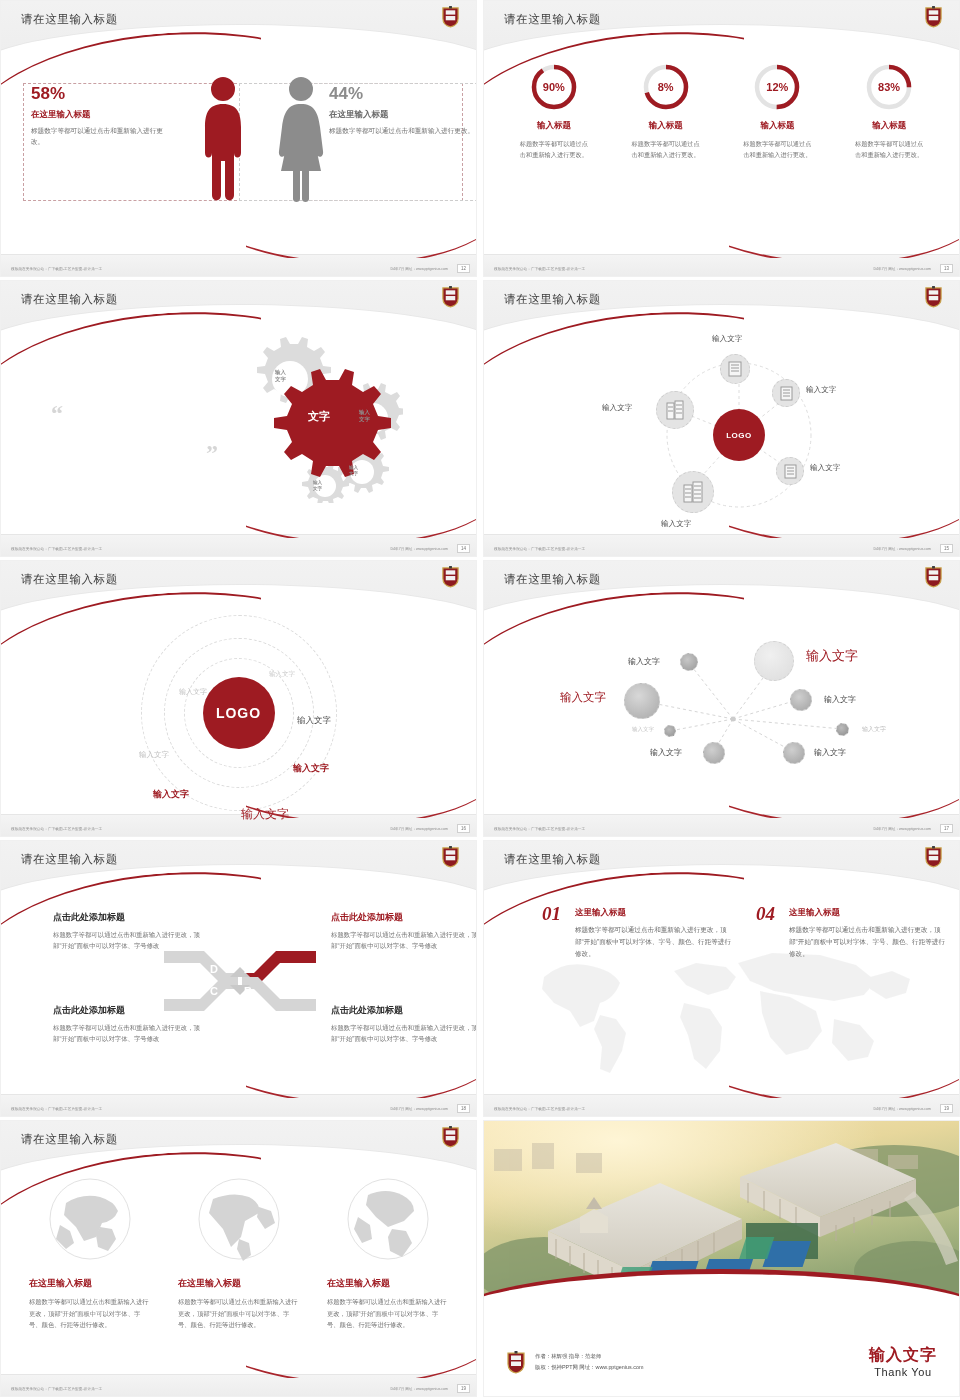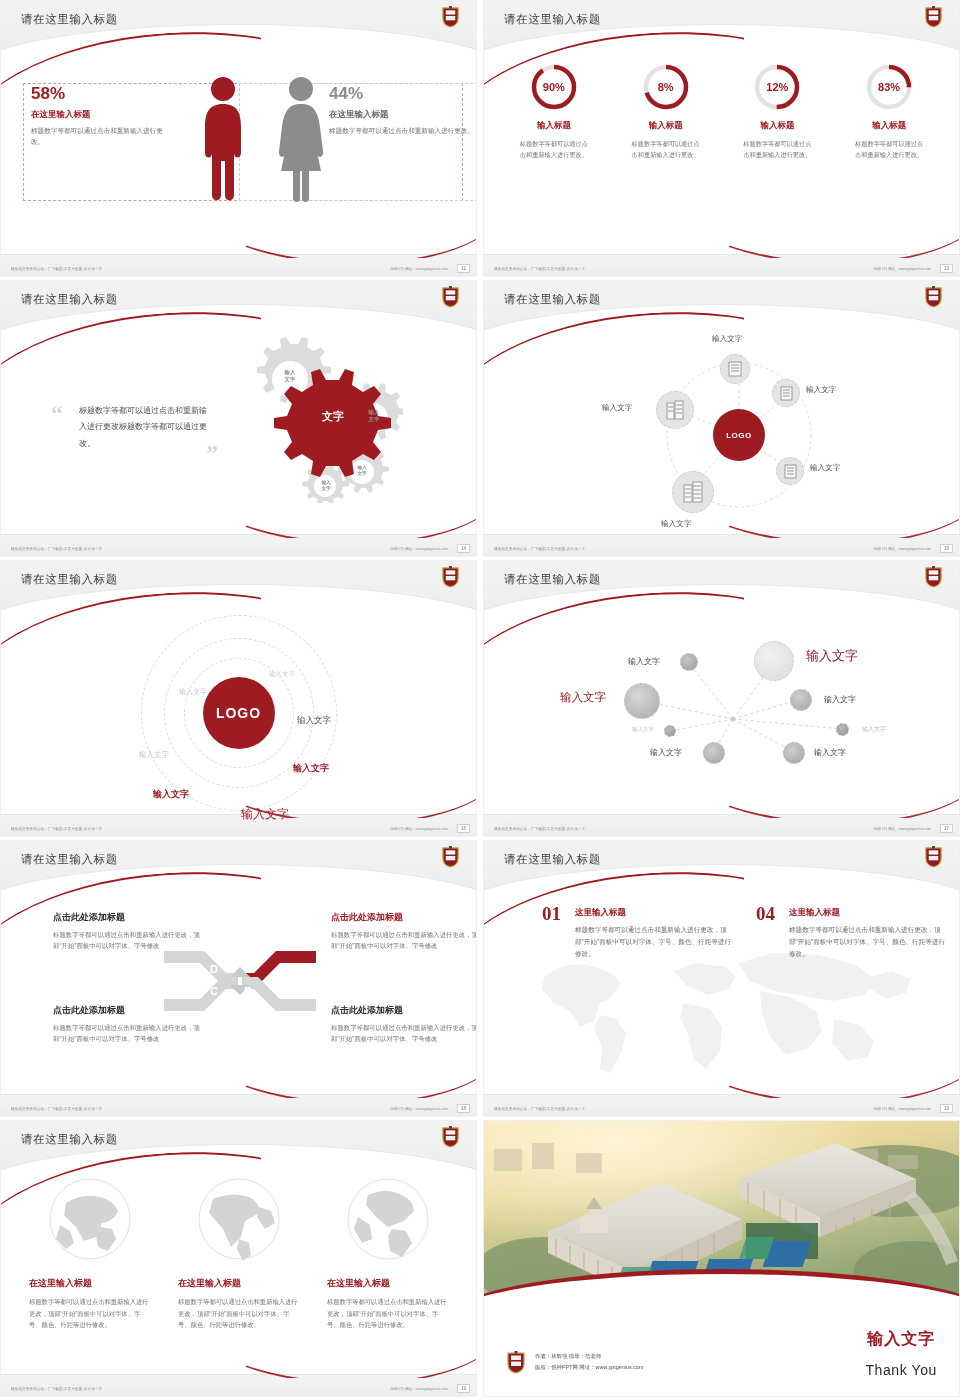--- a/index.html
+++ b/index.html
@@ -119,21 +119,21 @@
   
   .quote-mark{ position:absolute; font-size:24px; color:#d6d6d6; font-family:"Liberation Serif",serif; font-weight:bold; line-height:1;}
   .q-open{ left:50px; top:120px; }
   .q-close{ left:205px; top:160px; }
   .gear-text{
     position:absolute; left:78px; top:122px; width:130px;
     font-size:8px; color:#4a4a4a; line-height:2.05;
   }
   .gears{ position:absolute; left:222px; top:52px; width:180px; height:170px; }
   .gear-lbl{
-    position:absolute; text-align:center; font-size:5.4px; color:#8d8d8d;
+    position:absolute; font-size:5.4px; color:#8d8d8d;
     line-height:1.35; font-weight:bold;
   }
   .gear-lbl.main{ font-size:11px; color:#fff; font-weight:bold; }
 
   
   .hub{ position:absolute; left:0; right:0; top:48px; height:210px; }
   .hub-core{
     position:absolute; left:229px; top:80px; width:52px; height:52px;
     border-radius:50%; background:#9e1b22; color:#fff;
     display:flex; align-items:center; justify-content:center;
@@ -171,21 +171,21 @@
   .q-h.red{ color:#9e1b22; }
   .q-p{ font-size:6.4px; color:#707070; line-height:1.75; }
   .arrowart{ position:absolute; left:163px; top:100px; width:152px; height:80px; }
   .arrow-letter{ position:absolute; font-size:11px; font-weight:bold; color:#fff; }
 
   
   .worldmap{ position:absolute; left:40px; top:100px; width:400px; height:140px; opacity:.5; }
   .num-block{ position:absolute; top:66px; width:190px; }
   .num{
     position:absolute; left:0; top:-4px; font-size:19px; font-weight:bold;
-    color:#9e1b22; font-family:"Liberation Serif",serif;
+    color:#9e1b22; font-style:italic; font-family:"Liberation Serif",serif;
   }
   .num-h{ margin-left:33px; font-size:8.5px; font-weight:bold; color:#9e1b22; }
   .num-p{ margin-left:33px; margin-top:5px; font-size:6.6px; color:#6a6a6a; line-height:1.85; }
 
   
   .globes{ position:absolute; left:14px; right:14px; top:56px; display:flex; }
   .globe-col{ flex:1; padding:0 14px; }
   .globe-svg{ display:block; margin:0 auto; }
   .g-h{ font-size:9px; font-weight:bold; color:#9e1b22; margin-top:16px; }
   .g-p{ font-size:6.3px; color:#707070; line-height:1.85; margin-top:6px; }
@@ -195,21 +195,21 @@
   .ty-photo{ position:absolute; left:0; right:0; top:0; height:192px; overflow:hidden; }
   .ty-curve{
     position:absolute; left:-8%; right:-8%; top:148px; height:130px;
     background:#fff; border-radius:50% 50% 0 0 / 50px 50px 0 0;
     border-top:5px solid #9e1b22;
   }
   .ty-credit{ position:absolute; left:22px; bottom:22px; display:flex; gap:9px; align-items:center; }
   .ty-credit-lines{ font-size:5.4px; color:#555; line-height:2.0; }
   .ty-thanks{ position:absolute; right:22px; bottom:18px; text-align:center; }
   .ty-cn{ font-size:16px; font-weight:bold; color:#9e1b22; letter-spacing:1px; }
-  .ty-en{ font-size:14px; color:#2b2b2b; margin-top:12px; letter-spacing:.6px; }
+  .ty-en{ font-size:11px; color:#2b2b2b; margin-top:0; letter-spacing:.6px; }
 </style>
 </head>
 <body>
 
 <div class="deck">
 
   <div class="slide">
     <div class="sl-head-band"></div>
     <div class="sl-body-curve"></div>
     <div class="swoosh-tl"></div>
@@ -333,21 +333,20 @@
     <div class="sl-title">请在这里输入标题</div>
     <svg class="crest" viewBox="0 0 40 48">
       <path d="M4 6 H36 V28 Q36 42 20 46 Q4 42 4 28 Z" fill="#8e1a20" stroke="#c8a24a" stroke-width="2.5"></path>
       <rect x="10" y="11" width="20" height="9" fill="#f2f2f2"></rect>
         <rect x="10" y="23" width="20" height="9" fill="#f2f2f2"></rect>
       <rect x="17" y="2" width="6" height="5" fill="#3a3a3a"></rect>
     </svg>
 
     <div class="content">
       <div class="quote-mark q-open">“</div>
-      <div class="gear-text">标题数字等都可以通过点击和重新输入进行更改标题数字等都可以通过更改。</div>
       <div class="quote-mark q-close">”</div>
 
       <div class="gears">
         <svg width="180" height="170" viewBox="0 0 180 170">
           <g fill="#dcdcdc">
             <path d="M57 6 l6 -2 4 7 8 0 4 -7 6 2 -1 8 7 4 7 -4 4 5 -5 6 3 8 8 1 0 6 -8 1 -3 8 5 6 -4 5 -7 -4 -7 4 1 8 -6 2 -4 -7 -8 0 -4 7 -6 -2 1 -8 -7 -4 -7 4 -4 -5 5 -6 -3 -8 -8 -1 0 -6 8 -1 3 -8 -5 -6 4 -5 7 4 7 -4 z"></path>
             <circle cx="67" cy="46" r="18" fill="#ffffff"></circle>
           </g>
           <g fill="#dcdcdc">
             <path d="M140 52 l5 -2 3 6 7 0 3 -6 5 2 -1 7 6 3 6 -3 3 4 -4 5 3 7 7 1 0 5 -7 1 -3 7 4 5 -3 4 -6 -3 -6 3 1 7 -5 2 -3 -6 -7 0 -3 6 -5 -2 1 -7 -6 -3 -6 3 -3 -4 4 -5 -3 -7 -7 -1 0 -5 7 -1 3 -7 -4 -5 3 -4 6 3 6 -3 z"></path>

